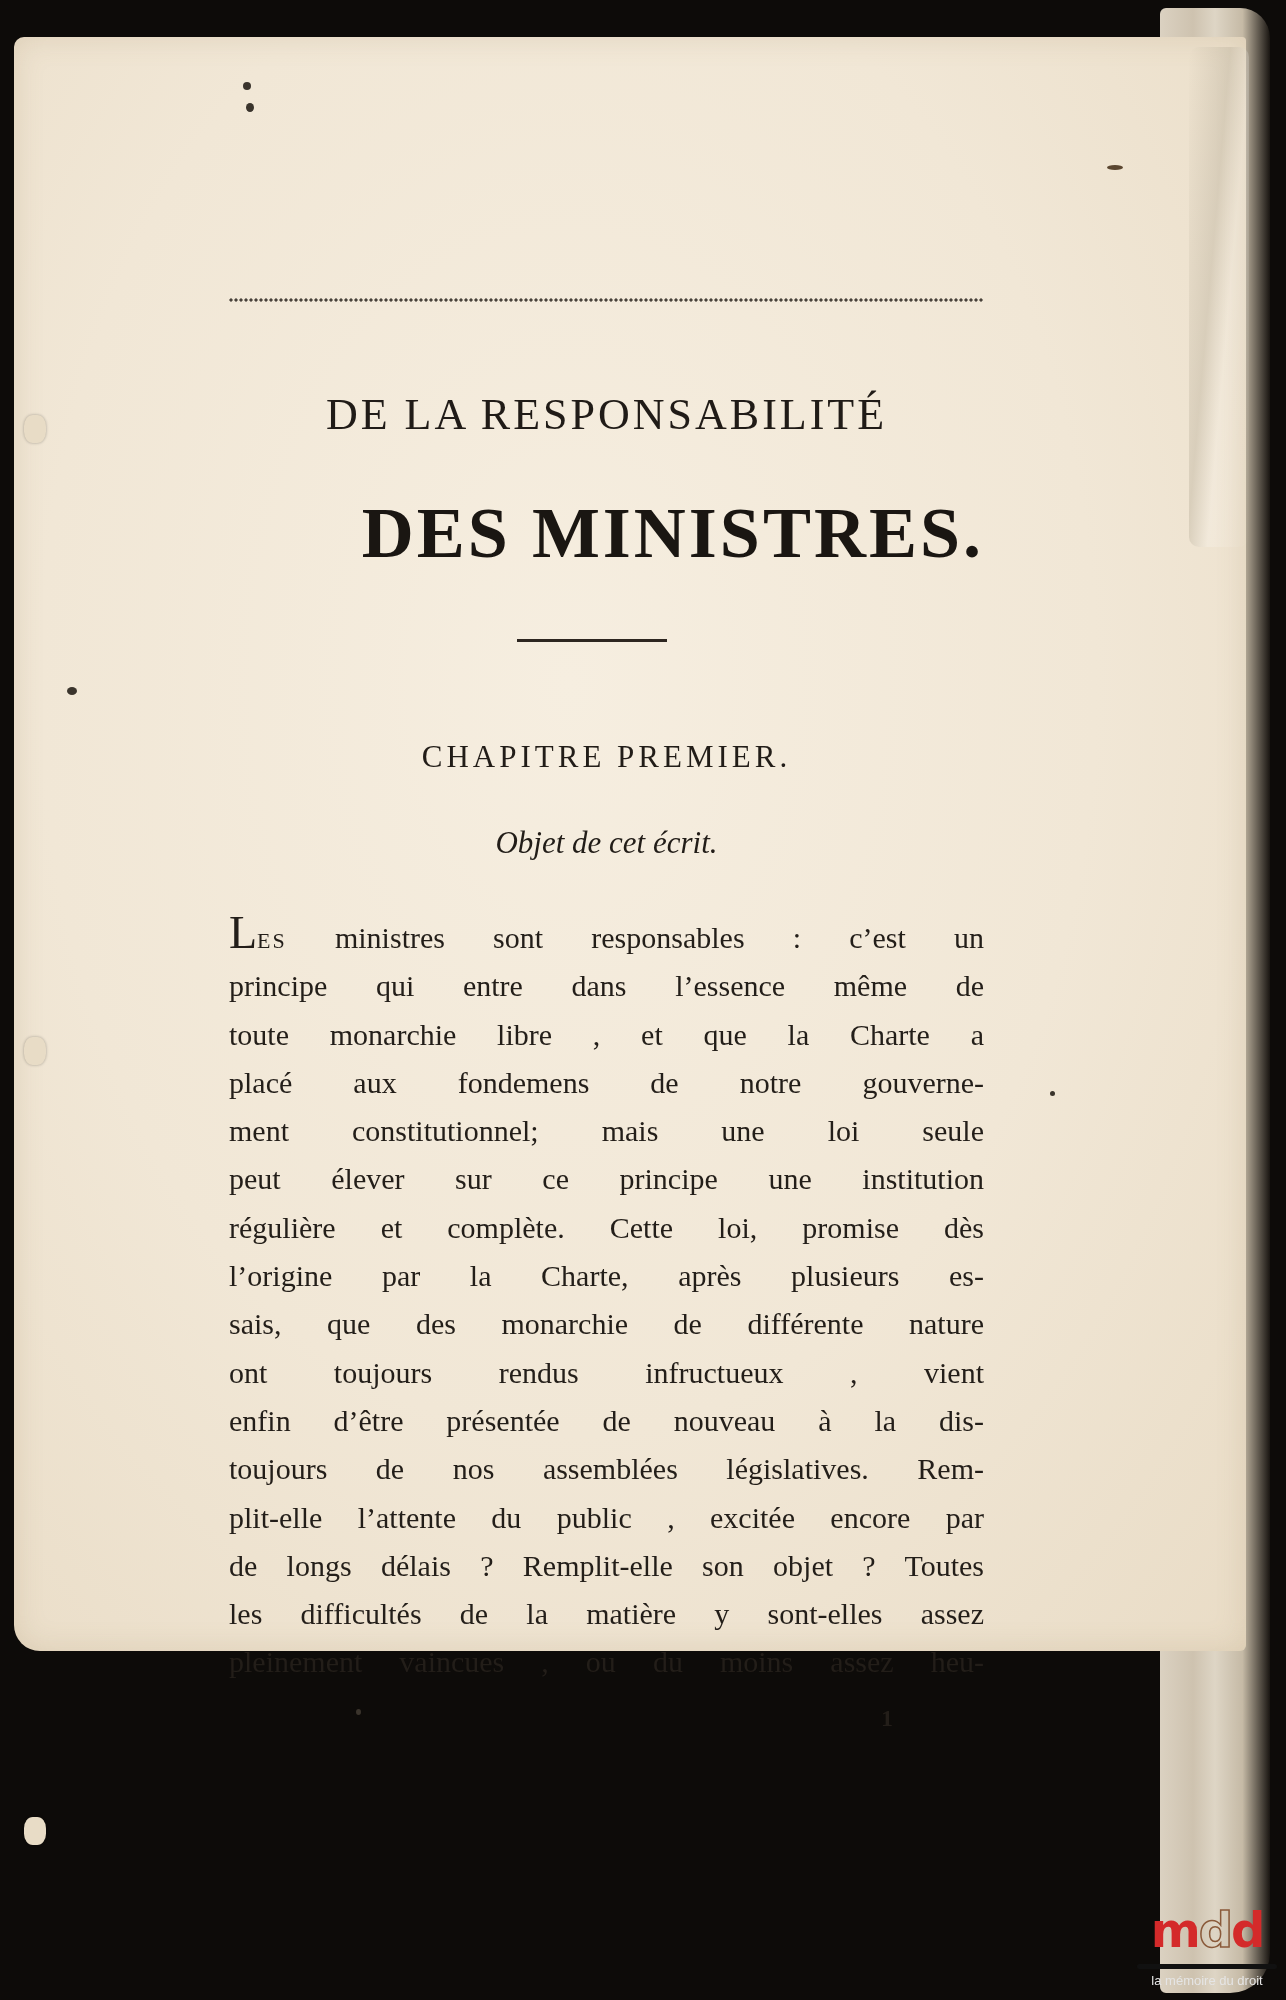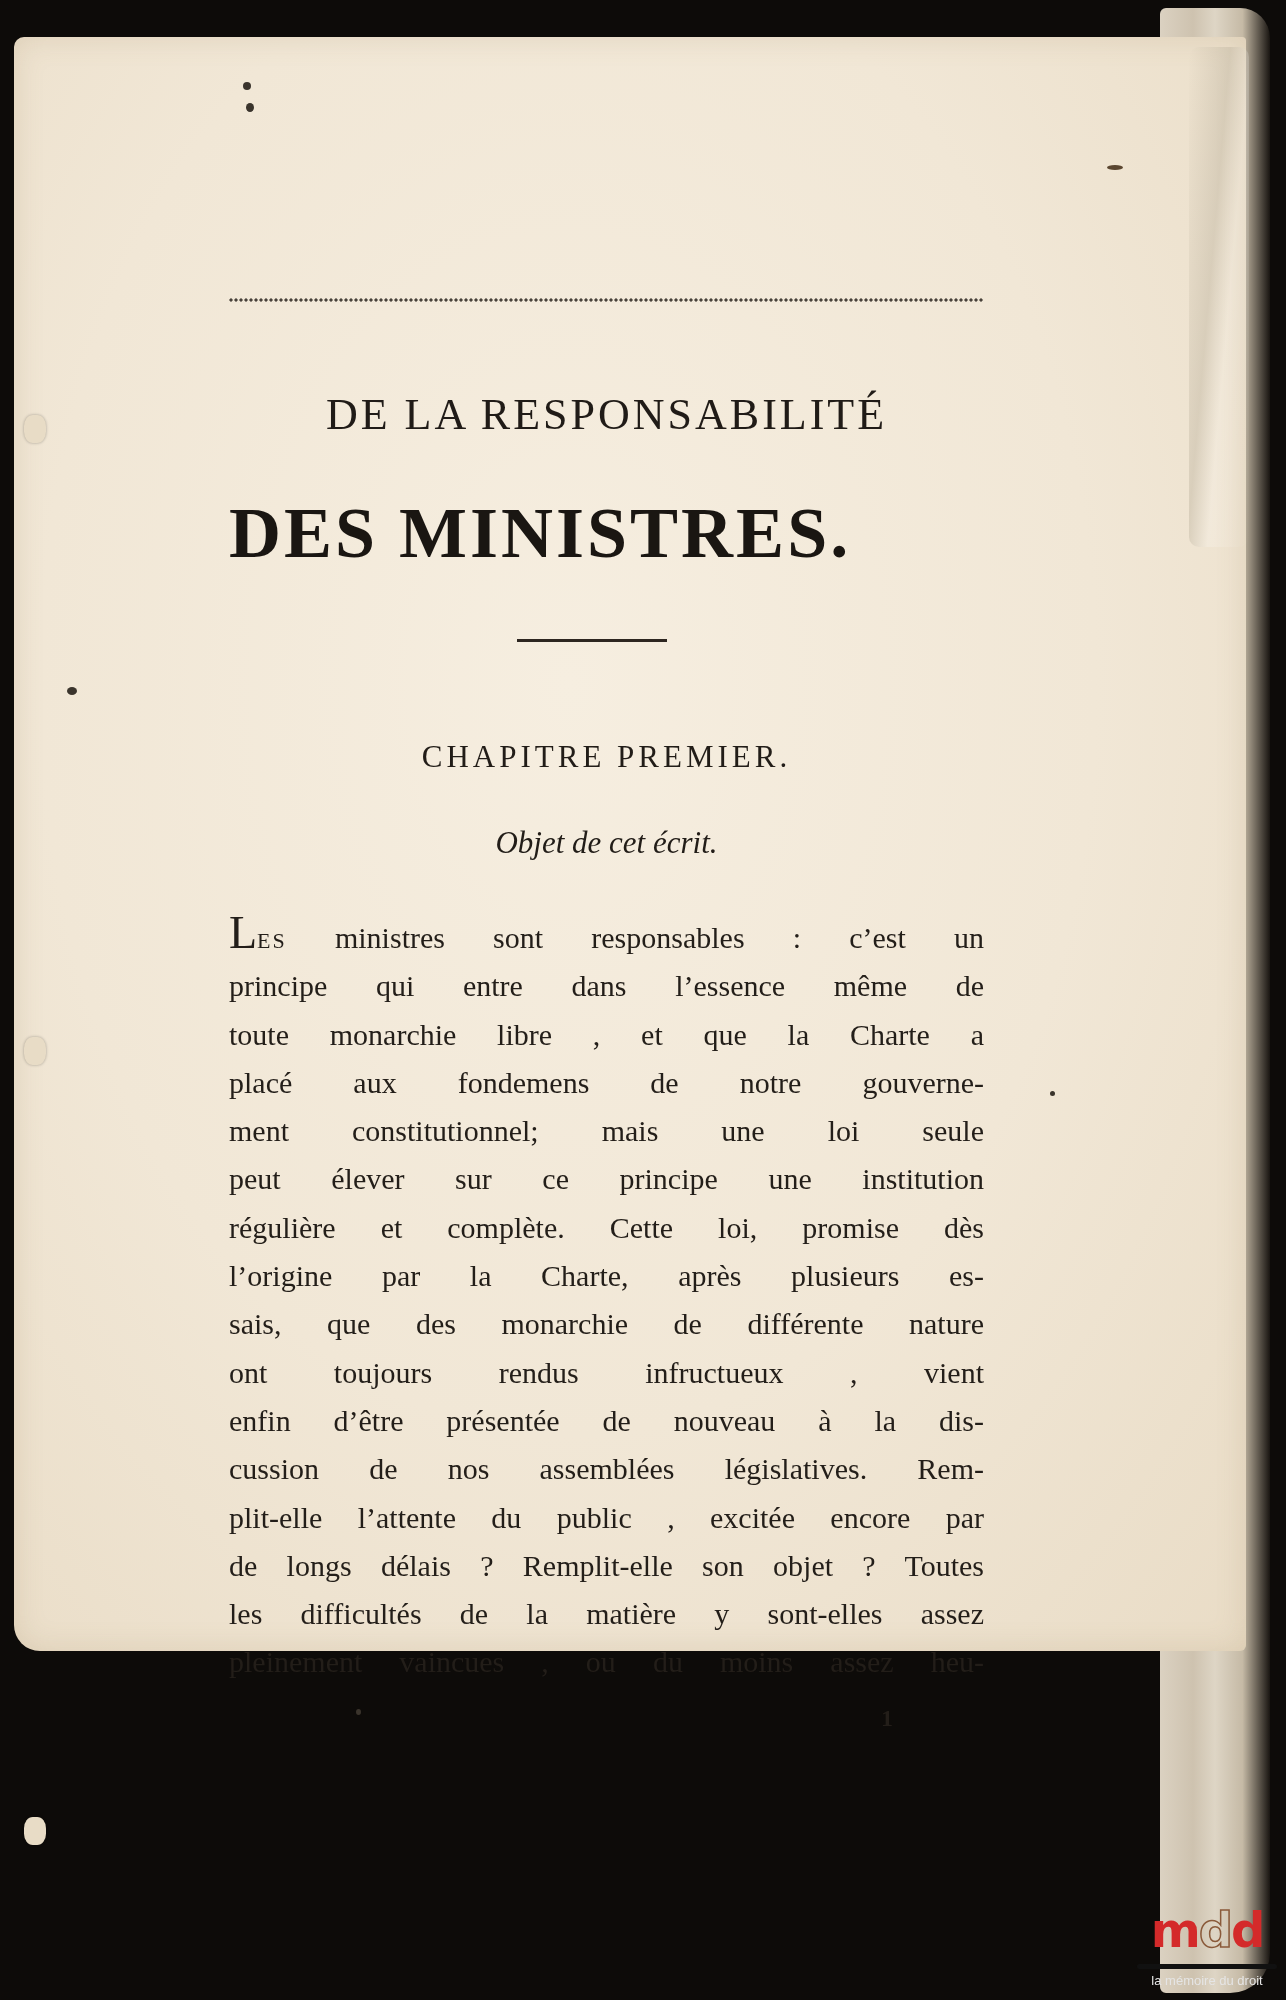--- a/index.html
+++ b/index.html
@@ -87,21 +87,21 @@
       font-size: 44px;
       letter-spacing: 3px;
       font-weight: normal;
       color: #201b17;
     }
     .title-2 {
       position: absolute;
       left: 0;
       top: 455px;
       width: 755px;
-      text-align: left;
+      text-align: right;
       font-size: 72px;
       letter-spacing: 3px;
       font-weight: bold;
       color: #1a1612;
     }
     .short-rule {
       position: absolute;
       left: 288px;
       top: 602px;
       width: 150px;
@@ -236,21 +236,21 @@
         <span class="line"><span class="txt">principe qui entre dans l’essence même de</span></span>
         <span class="line"><span class="txt">toute monarchie libre , et que la Charte a</span></span>
         <span class="line"><span class="txt">placé aux fondemens de notre gouverne-</span></span>
         <span class="line"><span class="txt">ment constitutionnel; mais une loi seule</span></span>
         <span class="line"><span class="txt">peut élever sur ce principe une institution</span></span>
         <span class="line"><span class="txt">régulière et complète. Cette loi, promise dès</span></span>
         <span class="line"><span class="txt">l’origine par la Charte, après plusieurs es-</span></span>
         <span class="line"><span class="txt">sais, que des monarchie de différente nature</span></span>
         <span class="line"><span class="txt">ont toujours rendus infructueux , vient</span></span>
         <span class="line"><span class="txt">enfin d’être présentée de nouveau à la dis-</span></span>
-        <span class="line"><span class="txt">cussion de nos assemblées législatives. Rem-</span></span>
+        <span class="line"><span class="txt">toujours de nos assemblées législatives. Rem-</span></span>
         <span class="line"><span class="txt">plit-elle l’attente du public , excitée encore par</span></span>
         <span class="line"><span class="txt">de longs délais ? Remplit-elle son objet ? Toutes</span></span>
         <span class="line"><span class="txt">les difficultés de la matière y sont-elles assez</span></span>
         <span class="line"><span class="txt">pleinement vaincues , ou du moins assez heu-</span></span>
       </div>
 
       <div class="speck" style="left:127px;top:1672px;width:5px;height:6px;"></div>
       <div class="page-number">1</div>
     </div>
   </div>

